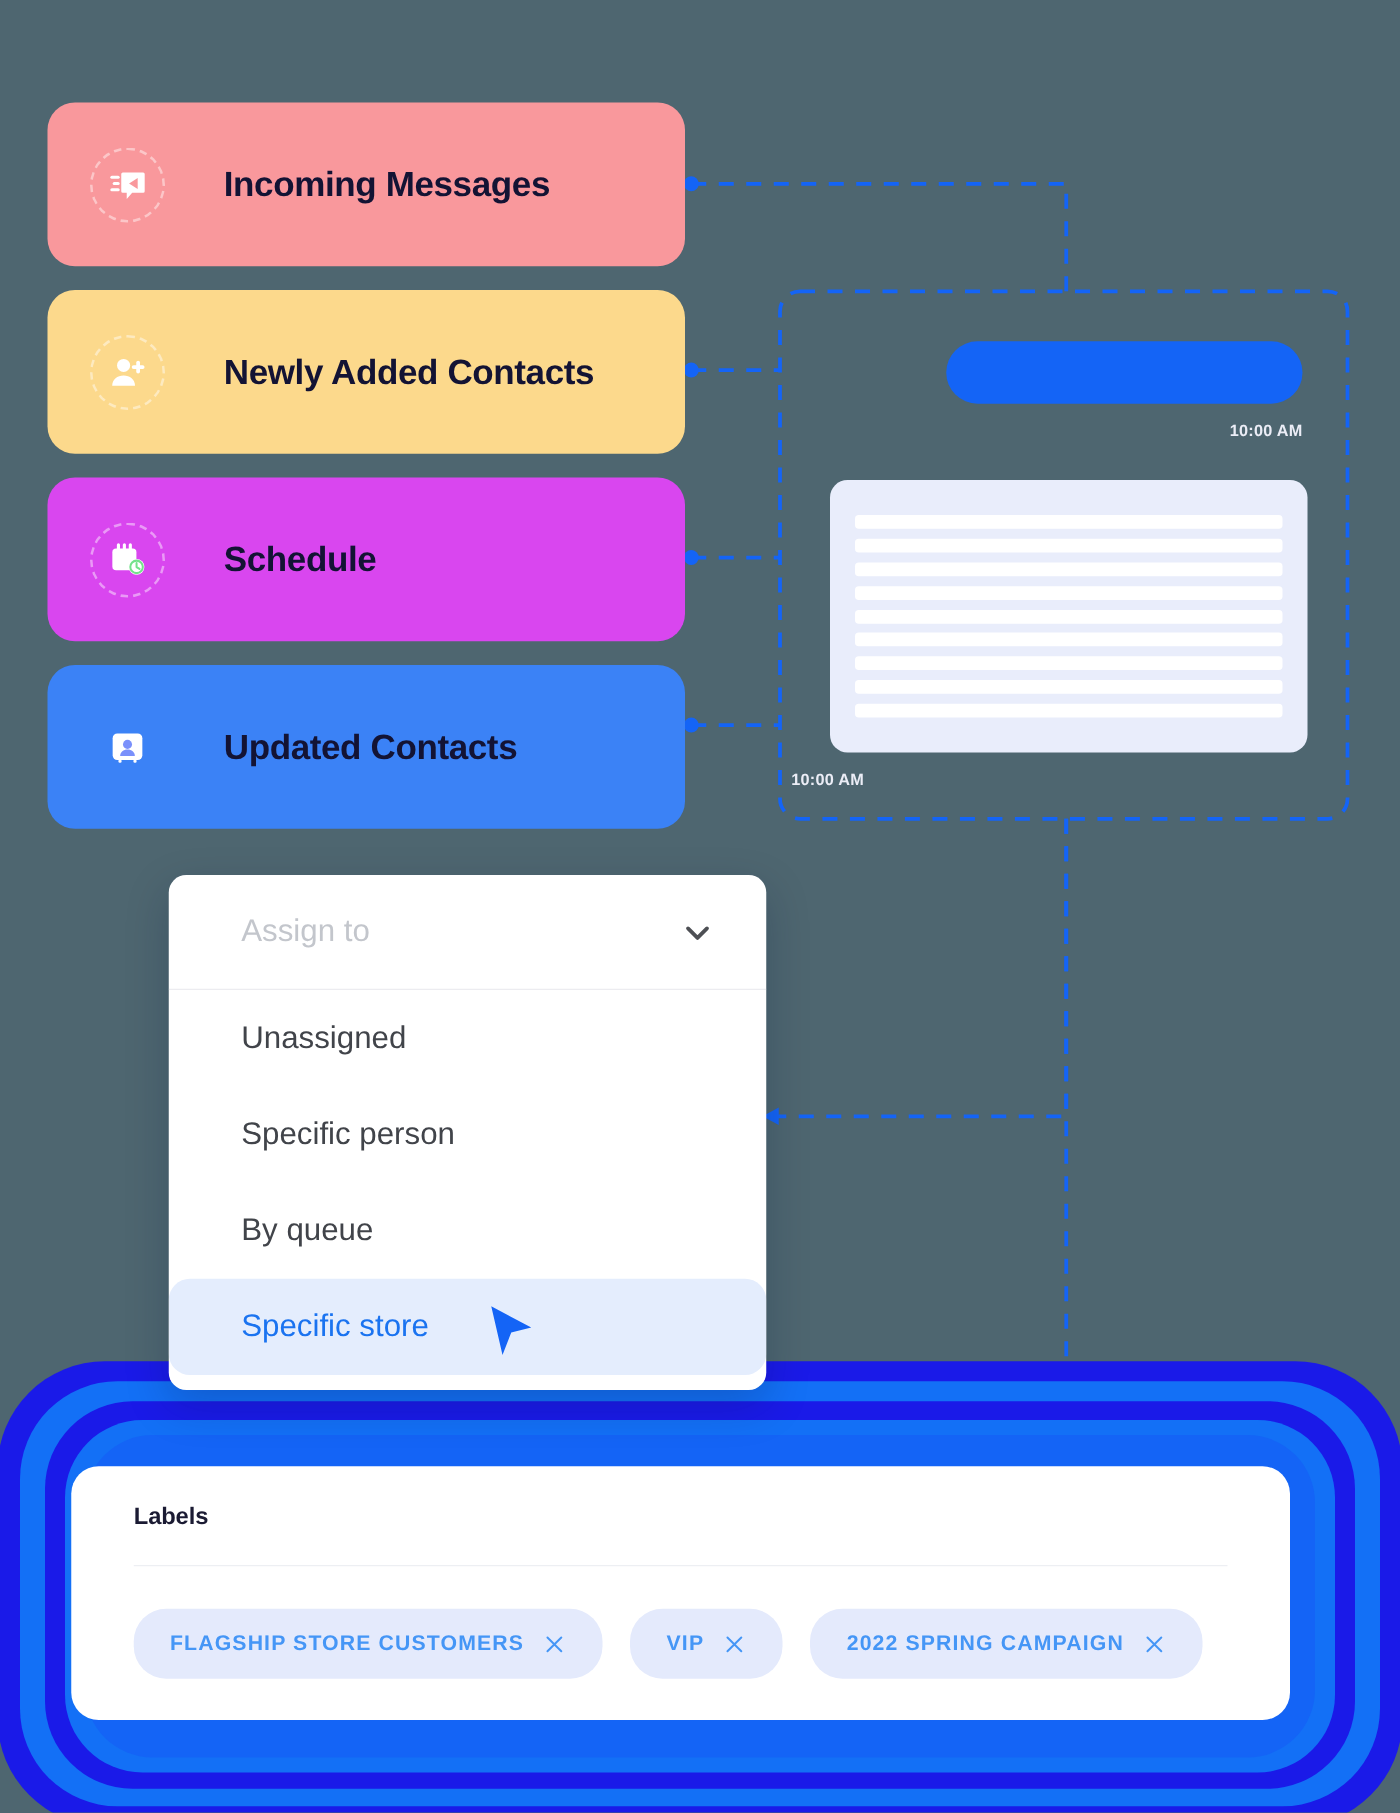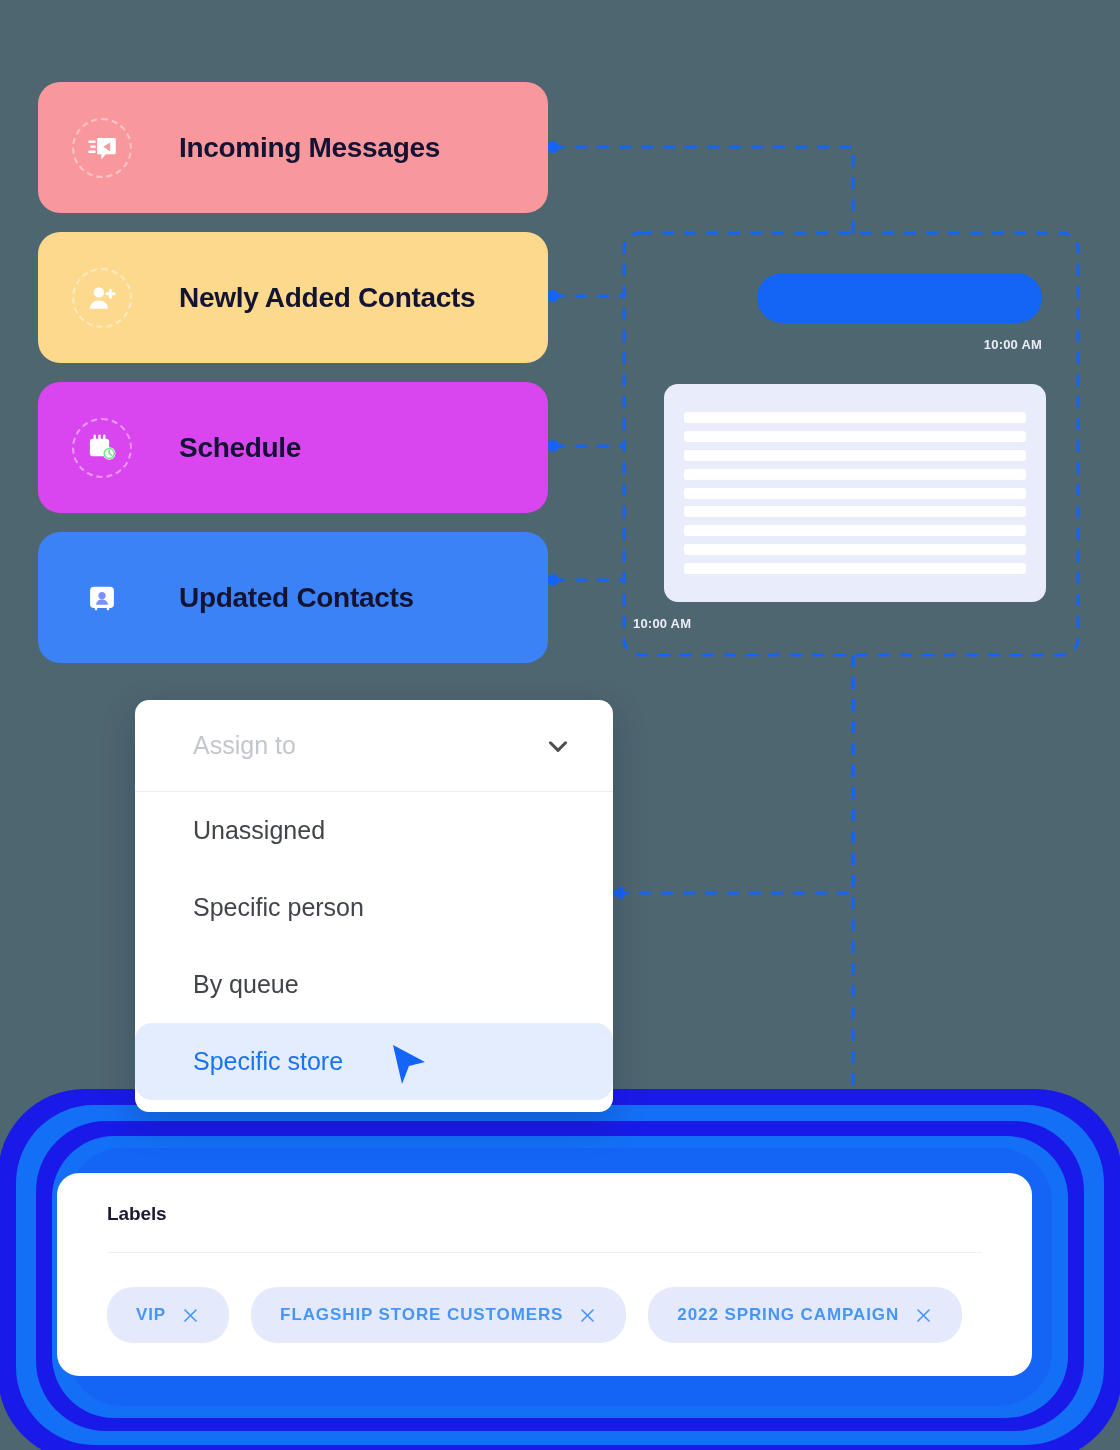--- a/index.html
+++ b/index.html
@@ -379,30 +379,30 @@
   <div class="glow r2"></div>
   <div class="glow r3"></div>
   <div class="glow r4"></div>
   <div class="glow r5"></div>
 
   <div class="labels-card">
     <div class="labels-title">Labels</div>
     <div class="chips">
 
       <div class="chip">
-        <span class="chip-text">VIP</span>
+        <span class="chip-text">FLAGSHIP STORE CUSTOMERS</span>
         <span class="chip-x">
           <svg viewBox="0 0 24 24" fill="none" stroke="#4596f6" stroke-width="2" stroke-linecap="round">
               <path d="M5 5l14 14M19 5L5 19"></path>
             </svg>
         </span>
       </div>
 
       <div class="chip">
-        <span class="chip-text">FLAGSHIP STORE CUSTOMERS</span>
+        <span class="chip-text">VIP</span>
         <span class="chip-x">
           <svg viewBox="0 0 24 24" fill="none" stroke="#4596f6" stroke-width="2" stroke-linecap="round">
               <path d="M5 5l14 14M19 5L5 19"></path>
             </svg>
         </span>
       </div>
 
       <div class="chip">
         <span class="chip-text">2022 SPRING CAMPAIGN</span>
         <span class="chip-x">

